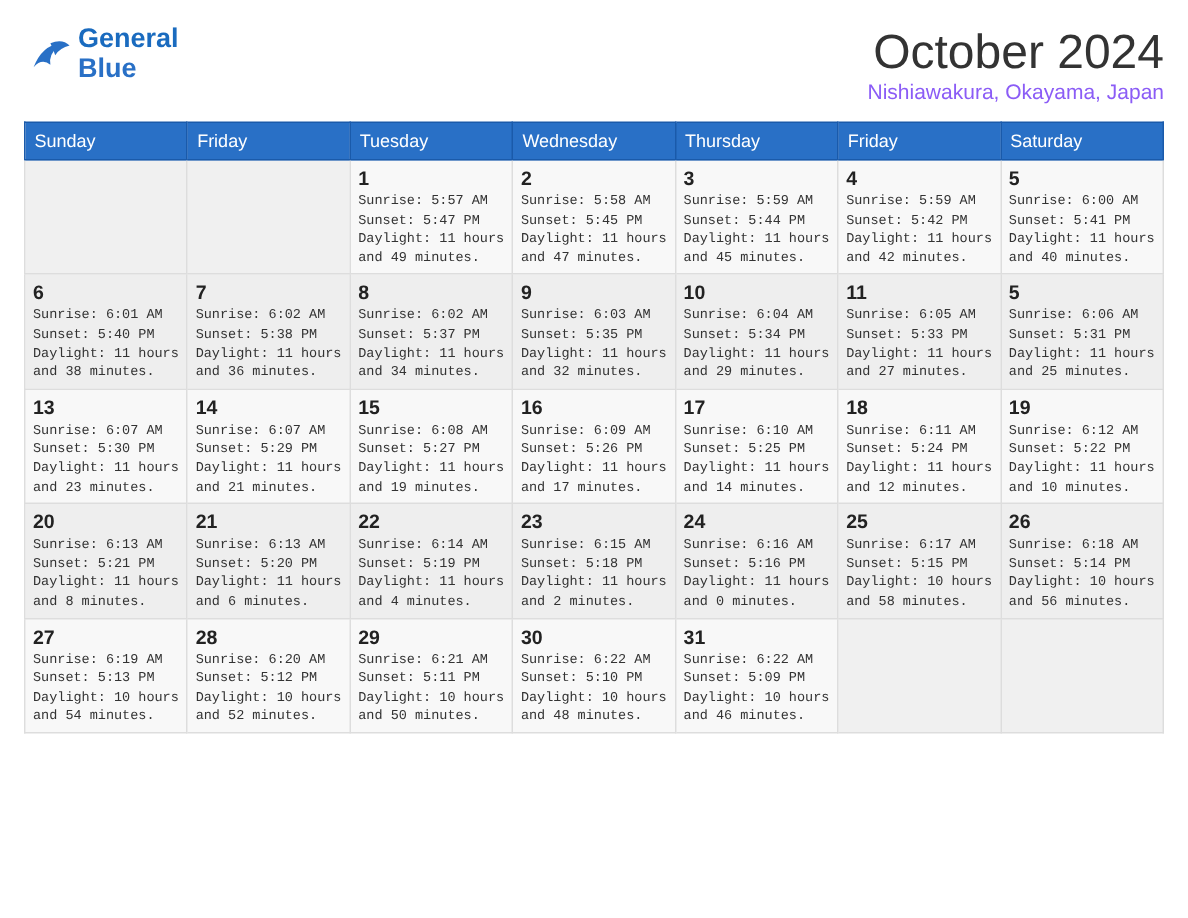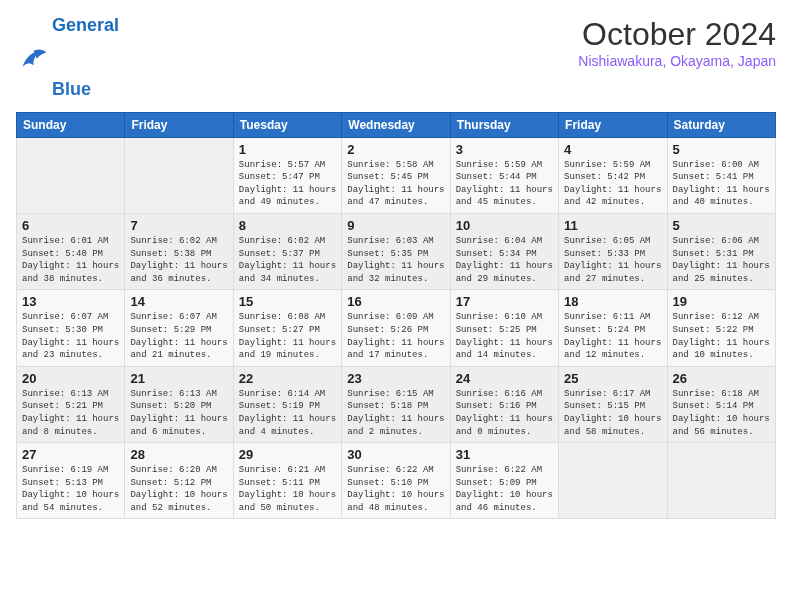--- a/index.html
+++ b/index.html
@@ -49,21 +49,21 @@
     }
     .calendar {
       width: 100%;
       border-collapse: collapse;
       border: 1px solid #ccc;
     }
     .calendar th {
       background: #2970c6;
       color: #fff;
       font-size: 12px;
-      font-weight: bold;
+      font-weight: normal;
       padding: 5px 6px;
       text-align: left;
       border: 1px solid #1a5aaa;
     }
     .calendar td {
       vertical-align: top;
       padding: 4px 5px;
       border: 1px solid #ddd;
       font-size: 9.5px;
       color: #333;
@@ -98,21 +98,21 @@
 <body>
 
 <div class="header">
   <div class="logo">
     <svg class="logo-bird" viewBox="0 0 40 34" xmlns="http://www.w3.org/2000/svg">
       <path d="M8,28 Q15,10 30,8 Q20,18 22,26 Q15,20 8,28Z" fill="#2970c6"></path>
       <path d="M22,8 Q32,4 38,10 Q30,12 26,18 Q24,12 22,8Z" fill="#2970c6"></path>
     </svg>
     <div class="logo-text">
       <div><span>General</span></div>
-      <div style="color:#2970c6;margin-top:44px;">Blue</div>
+      <div style="color:#2970c6;">Blue</div>
     </div>
   </div>
   <div class="title-block">
     <div class="month-title">October 2024</div>
     <div class="subtitle">Nishiawakura, Okayama, Japan</div>
   </div>
 </div>
 
 <table class="calendar">
   <thead>

